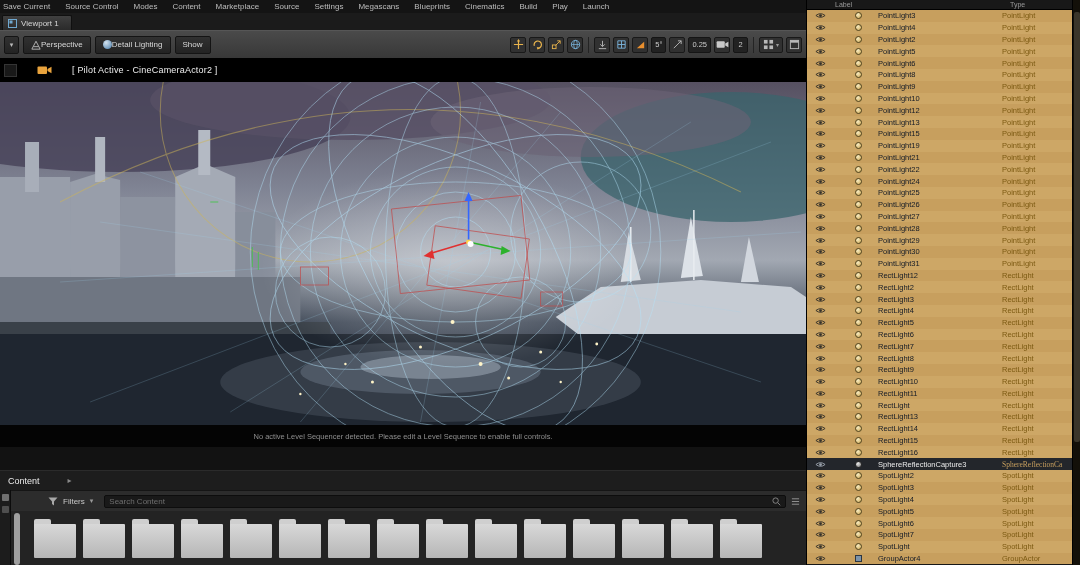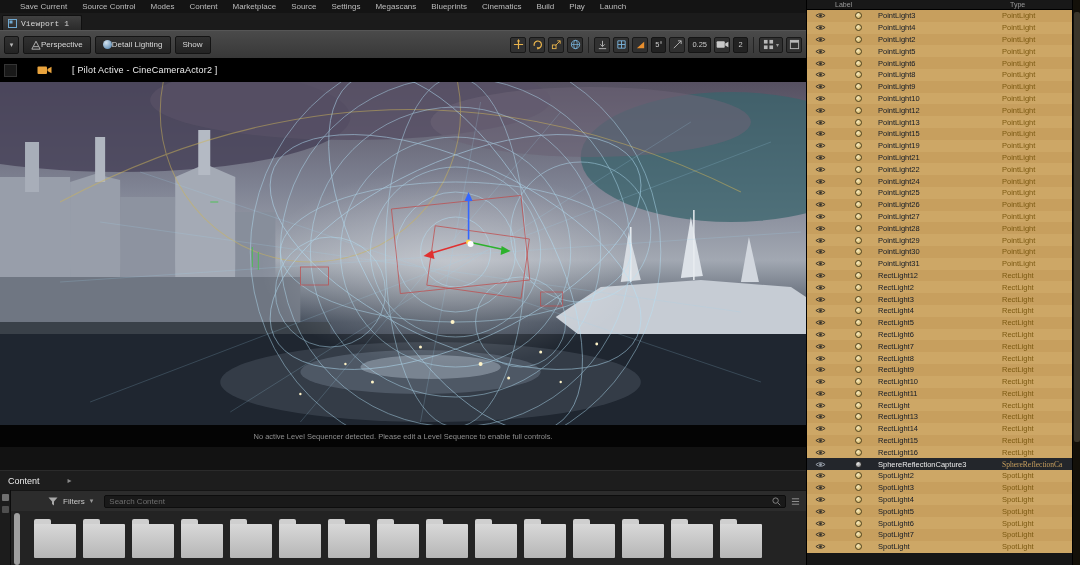--- a/index.html
+++ b/index.html
@@ -3,26 +3,26 @@
 <meta charset="utf-8">
 <style>
   * { box-sizing: border-box; margin: 0; padding: 0; }
   html,body { background:#000; }
   body { width:1080px; height:565px; overflow:hidden; font-family:"Liberation Sans", sans-serif; }
   .app { position:relative; width:1080px; height:565px; background:#000; overflow:hidden; }
 
   
   .left-region { position:absolute; left:0; top:0; width:806px; height:565px; background:#161616; }
 
-  .menu-bar { height:13px; background:#141414; display:flex; align-items:center; padding-left:20px; overflow:hidden; }
+  .menu-bar { height:13px; background:#141414; display:flex; align-items:center; padding-left:3px; overflow:hidden; }
   .menu-item { font-size:8px; color:#bdbdbd; margin-right:15px; white-space:nowrap; cursor:default; }
 
   .tab-row { height:17px; background:#1b1b1b; display:flex; align-items:flex-end; }
   .viewport-tab { height:15px; margin-left:2px; padding:0 12px 0 5px; background:linear-gradient(#404040,#2a2a2a);
-    display:flex; align-items:center; gap:4px; font-size:8px; color:#d6d6d6; border:1px solid #101010; border-bottom:none; border-radius:2px 2px 0 0;font-family:Liberation Mono, monospace; }
+    display:flex; align-items:center; gap:4px; font-size:8px; color:#d6d6d6; border:1px solid #101010; border-bottom:none; border-radius:2px 2px 0 0; }
 
   .vp-toolbar { height:28px; background:linear-gradient(#4a4a4a,#383838); border-top:1px solid #565656; display:flex; align-items:center; padding:0 4px; gap:4px; }
   .vp-btn { height:18px; display:inline-flex; align-items:center; gap:0; padding:0 7px; background:linear-gradient(#313131,#232323);
     border:1px solid #141414; border-radius:2px; color:#d8d8d8; font-size:8px; white-space:nowrap; }
   .vp-btn.mini { width:15px; padding:0; justify-content:center; color:#bbb; font-size:7px; }
   .dl-sphere { width:9px; height:9px; border-radius:50%; background:radial-gradient(circle at 35% 30%, #d3e2ef, #477cab); }
   .tool-cluster { margin-left:auto; display:flex; align-items:center; gap:3px; }
   .ticon { width:16px; height:16px; background:#313131; border:1px solid #191919; border-radius:2px; display:flex; align-items:center; justify-content:center; }
   .ticon.wide { width:24px; gap:2px; }
   .tcaret { color:#9a9a9a; font-size:6px; }
@@ -940,19 +940,30 @@
     <span class="eye">
       <svg viewBox="0 0 12 7" width="11" height="7">
               <path d="M1 3.5 Q6 -0.5 11 3.5 Q6 7.5 1 3.5 Z" fill="none" stroke="#33302a" stroke-width="1"></path>
               <circle cx="6" cy="3.5" r="1.5" fill="#33302a"></circle>
             </svg>
     </span>
     <span class="row-icon icon-bulb"></span>
     <span class="row-label">SpotLight</span>
     <span class="row-type">SpotLight</span>
   </div>
+        <div class="row">
+    <span class="eye">
+      <svg viewBox="0 0 12 7" width="11" height="7">
+              <path d="M1 3.5 Q6 -0.5 11 3.5 Q6 7.5 1 3.5 Z" fill="none" stroke="#33302a" stroke-width="1"></path>
+              <circle cx="6" cy="3.5" r="1.5" fill="#33302a"></circle>
+            </svg>
+    </span>
+    <span class="row-icon icon-group"></span>
+    <span class="row-label">GroupActor4</span>
+    <span class="row-type">GroupActor</span>
+  </div>
       </div>
     <div class="outliner-scrollbar">
       <div class="scroll-thumb"></div>
     </div>
   </div>
 
 </div>
 
 </body></html>

